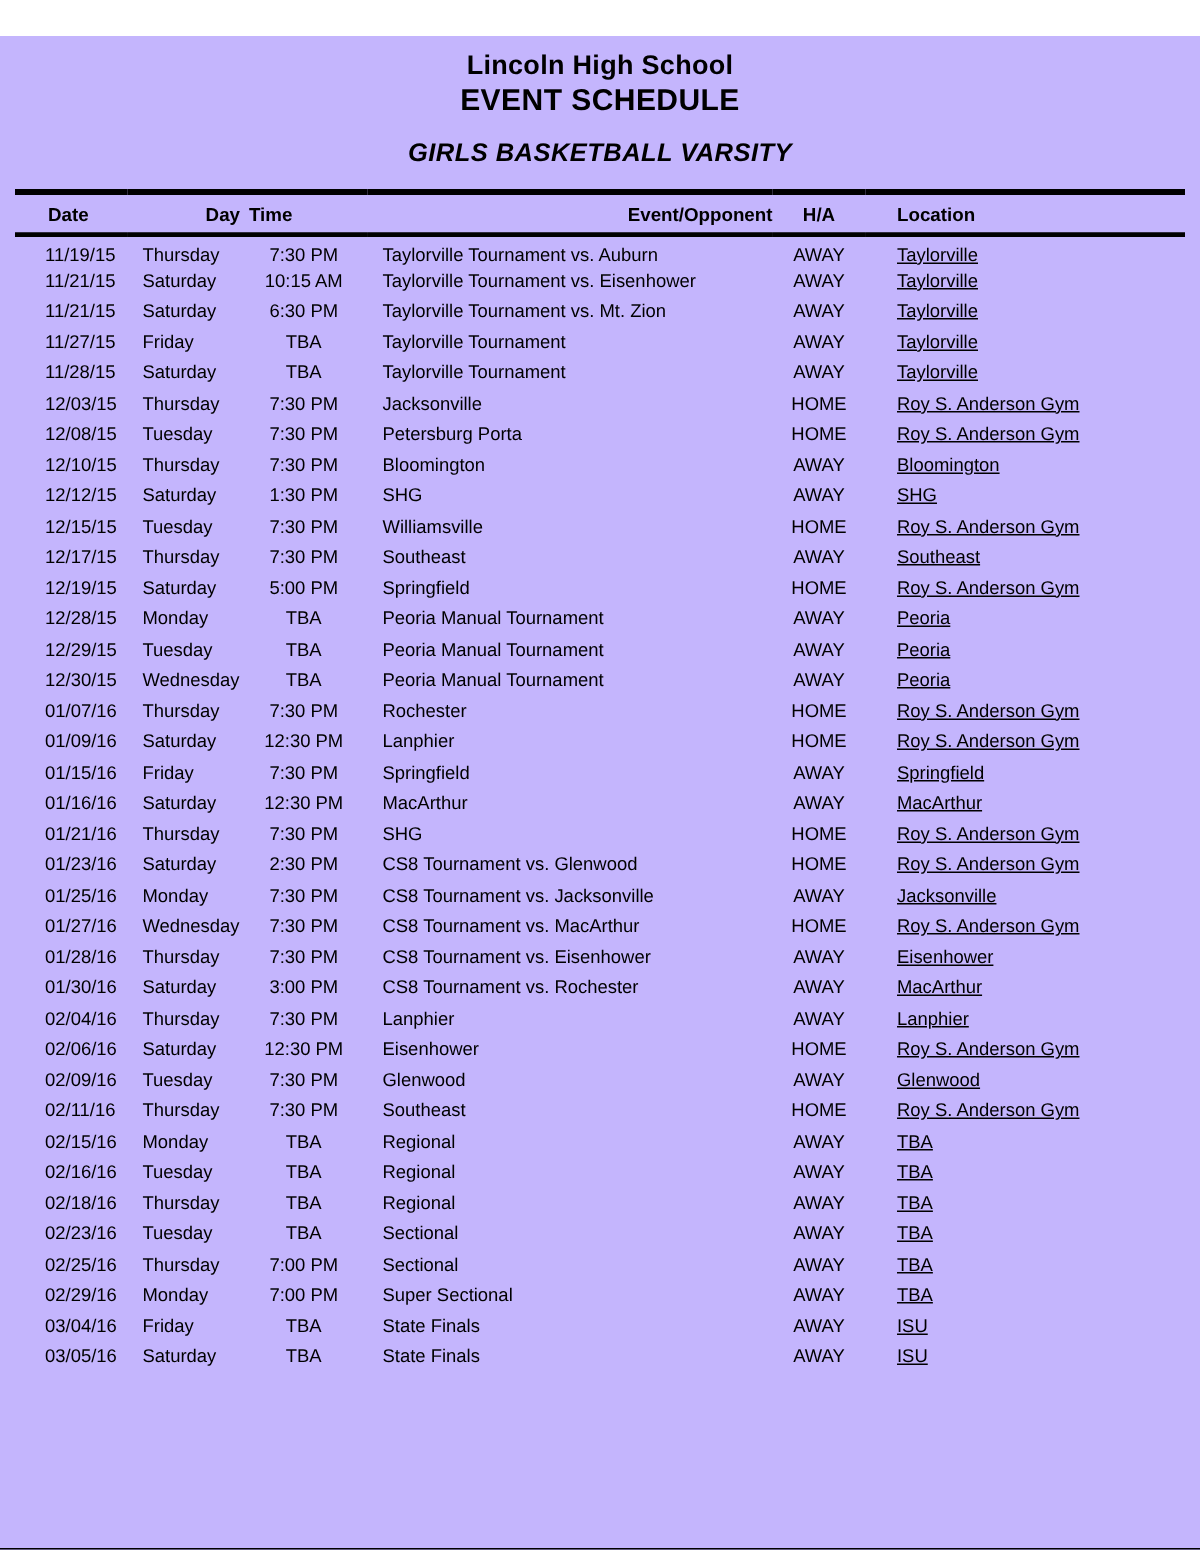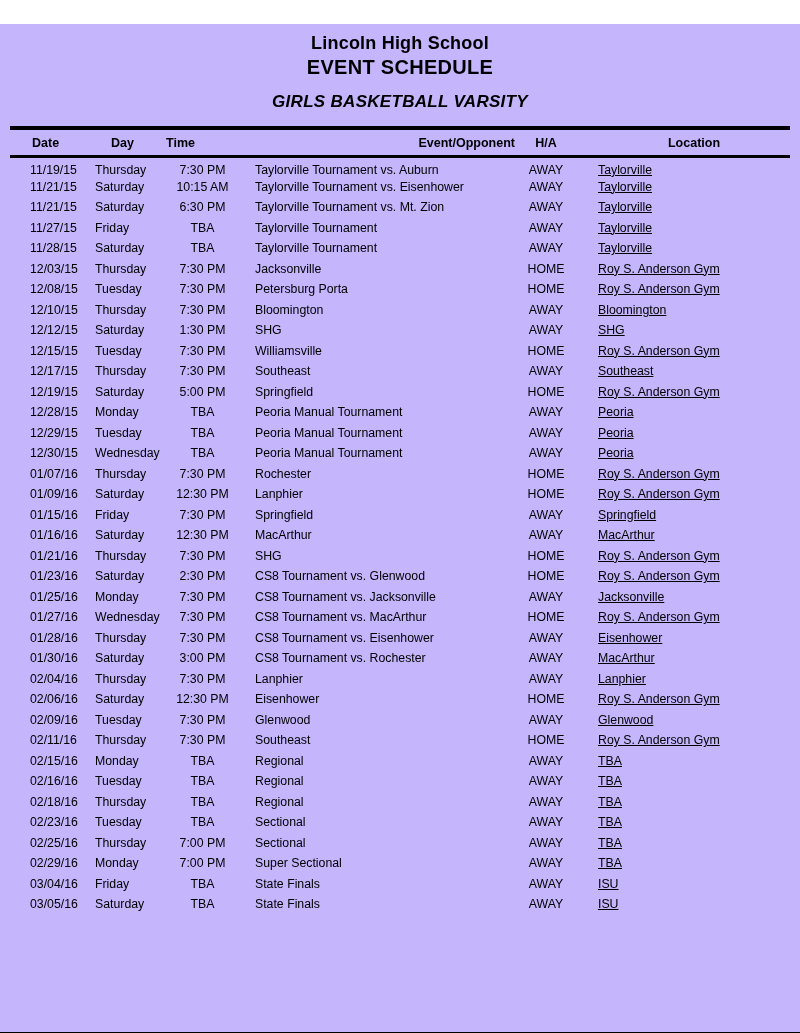--- a/index.html
+++ b/index.html
@@ -37,25 +37,25 @@
   col.c-loc  { width: auto; }
 
   thead th {
     font-size: 12.5px;
     font-weight: bold;
     padding: 6px 0 5px 0;
     border-bottom: 3px solid #000;
     white-space: nowrap;
   }
   th.h-date { text-align: left; padding-left: 22px; }
-  th.h-day  { text-align: center; }
+  th.h-day  { text-align: right; }
   th.h-time { text-align: left; padding-left: 6px; }
   th.h-event{ text-align: right; padding-left: 10px; }
   th.h-ha   { text-align: center; }
-  th.h-loc  { text-align: center; padding-left: 21px; }
+  th.h-loc  { text-align: left; padding-left: 21px; }
 
   tbody td {
     font-size: 12.3px;
     line-height: 1;
     padding: 0;
     height: 20.5px;
     vertical-align: middle;
     white-space: nowrap;
     overflow: hidden;
   }

